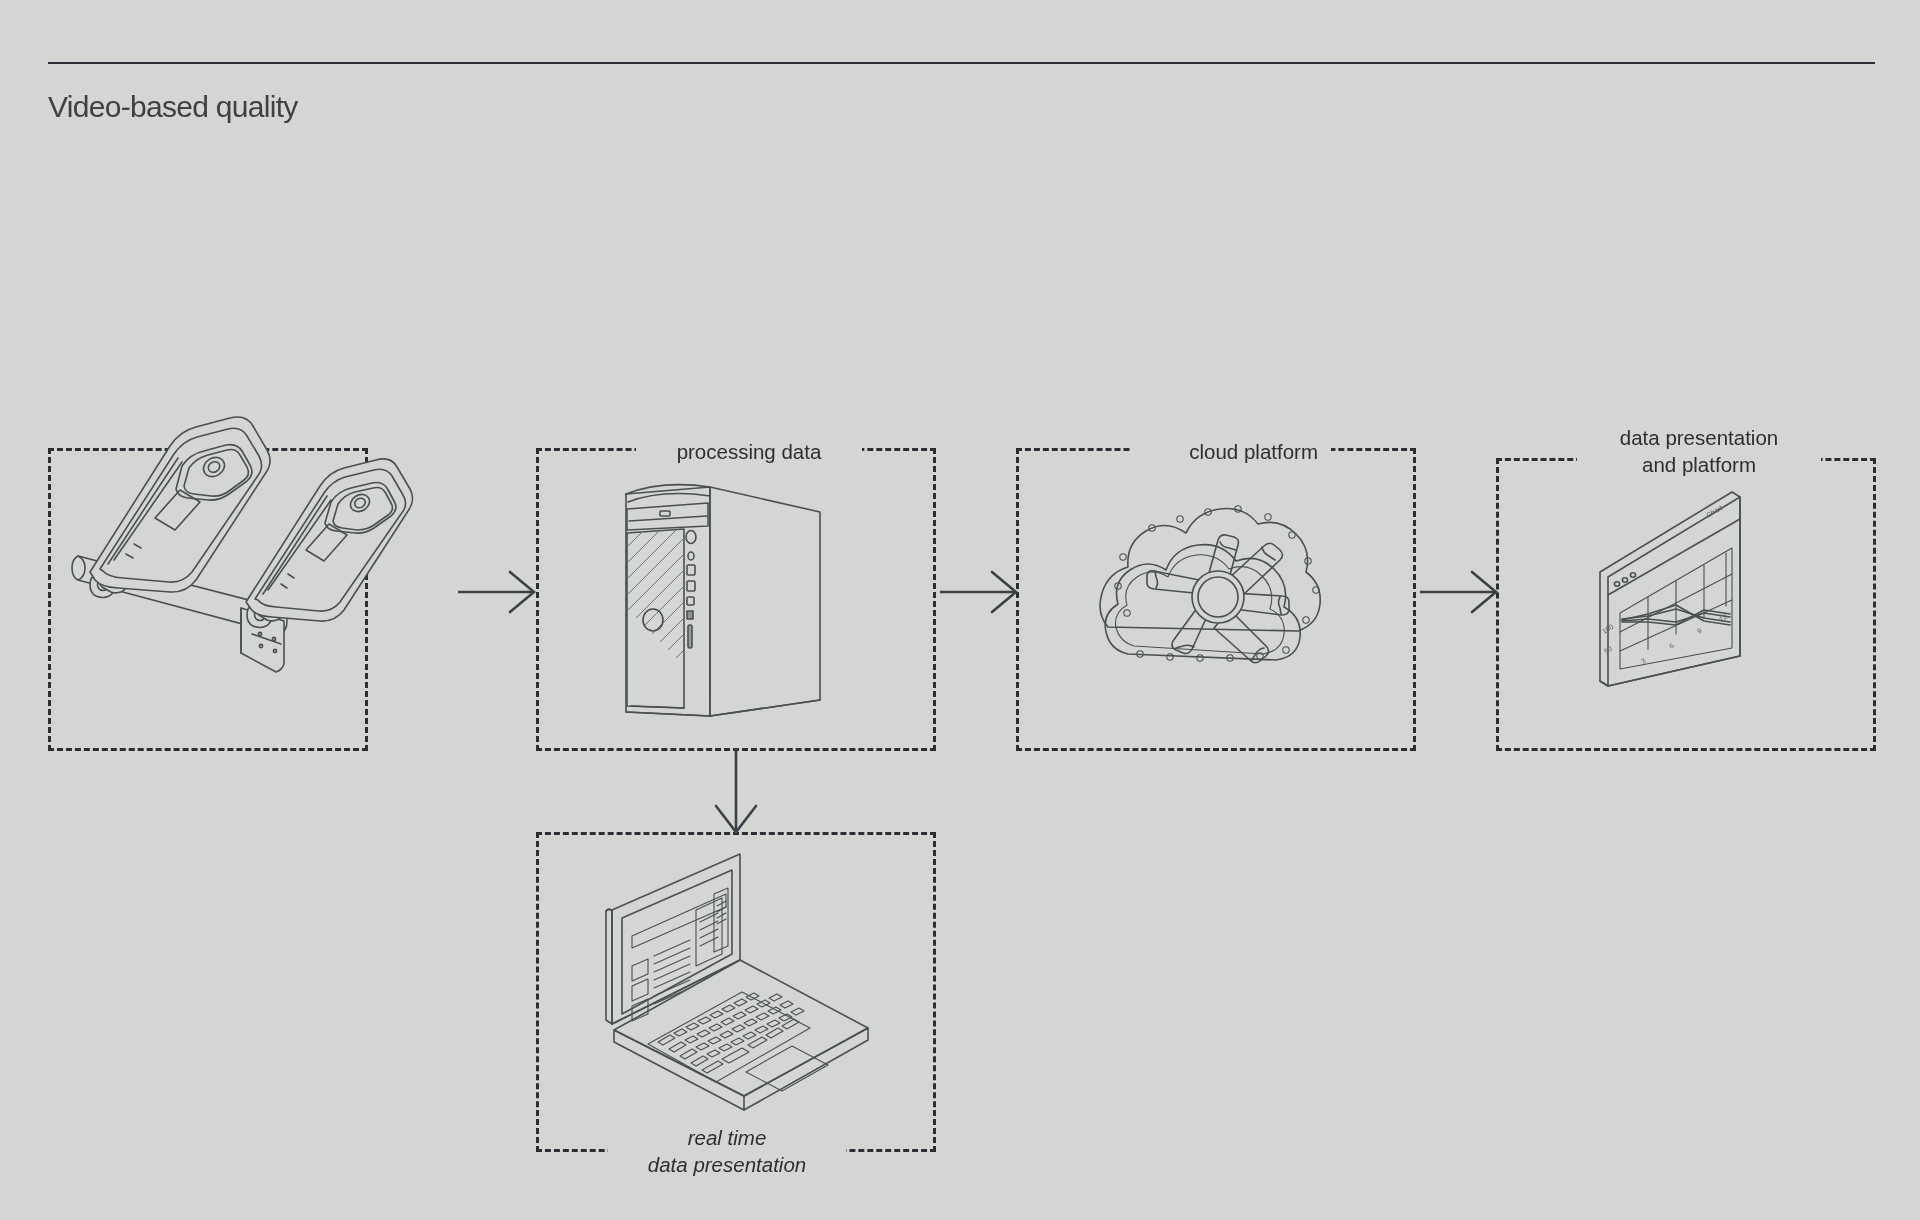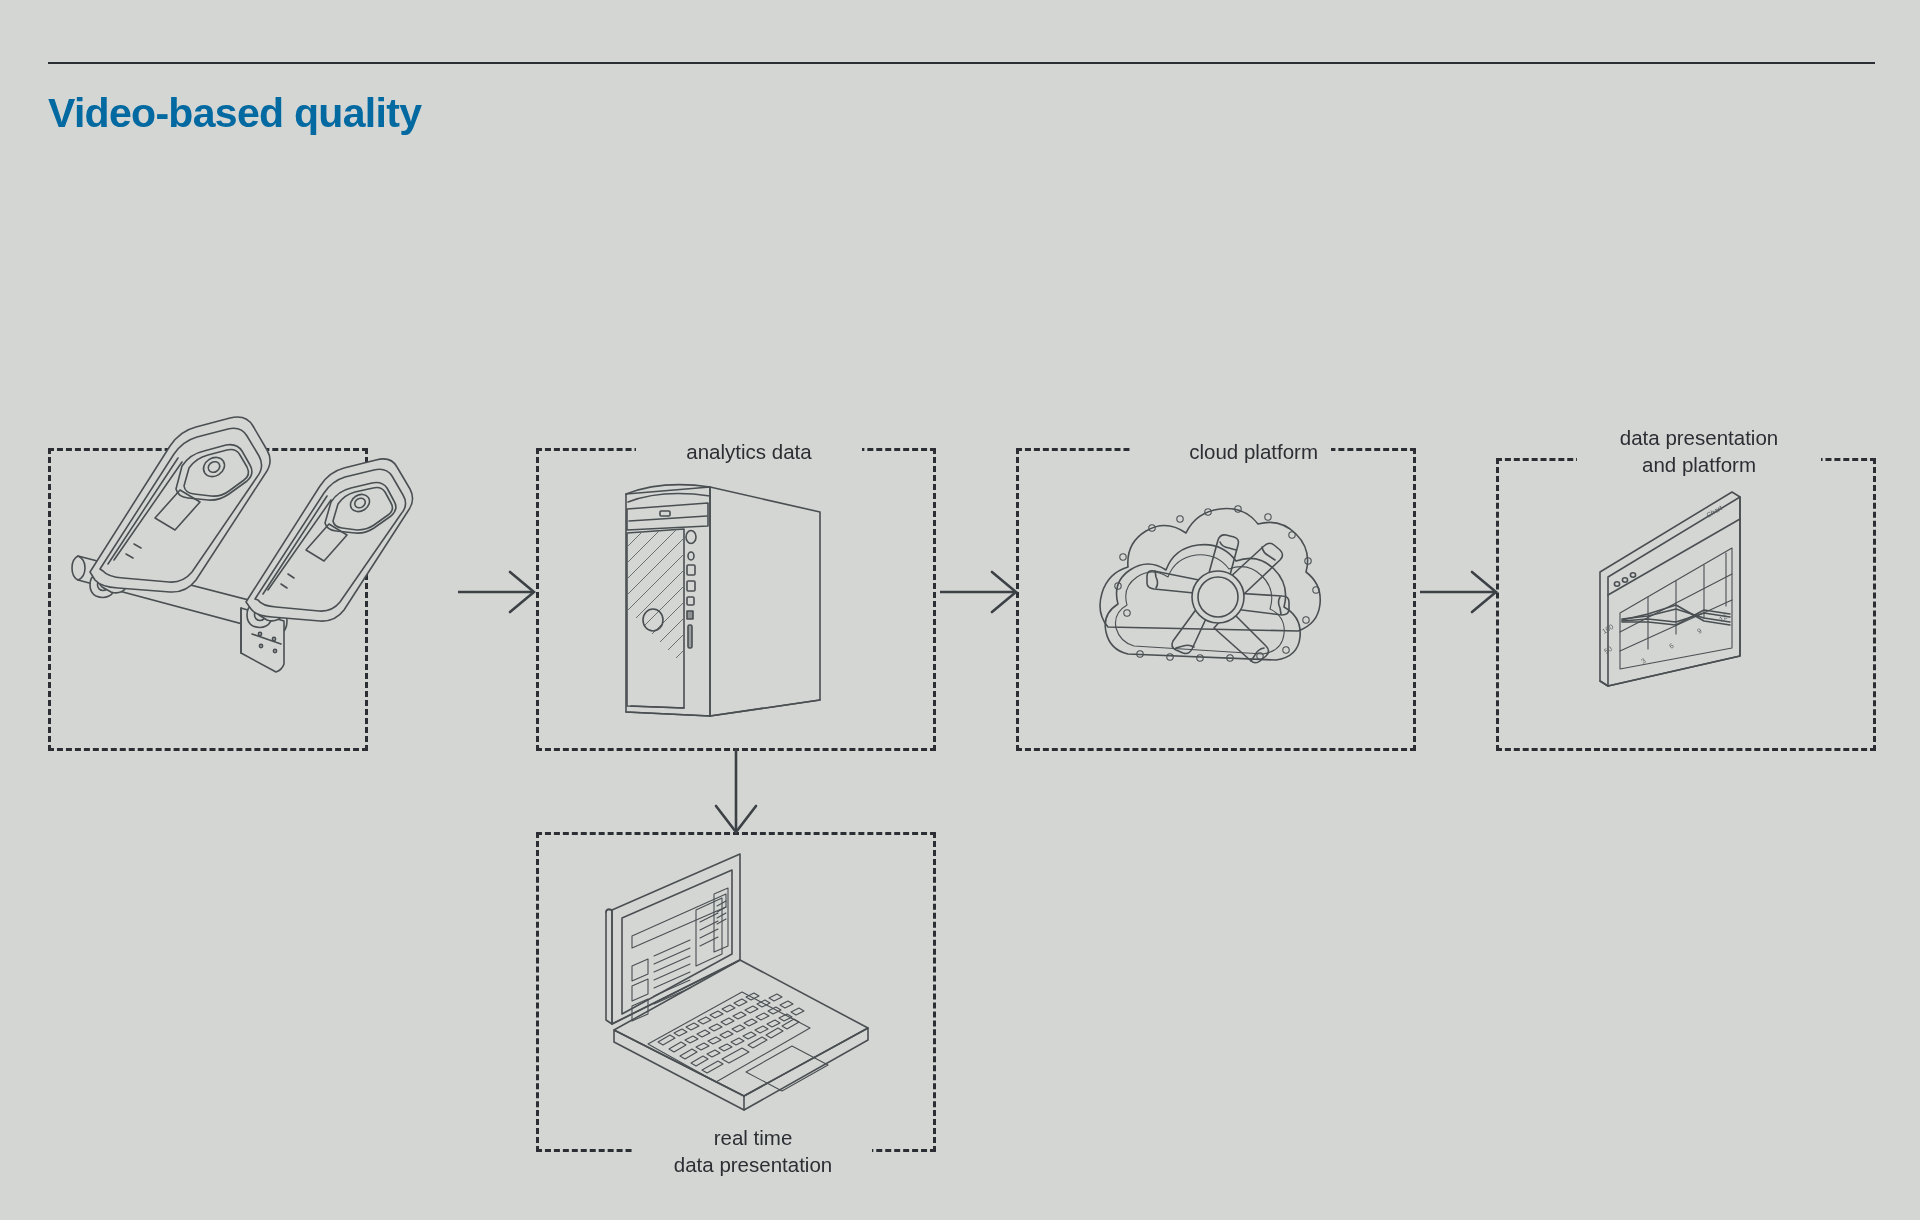--- a/index.html
+++ b/index.html
@@ -14,22 +14,22 @@
   }
   .stage{position:absolute;left:0;top:0;width:1920px;height:1220px;}
 
   
   .top-rule{
     position:absolute;left:48px;top:62px;width:1827px;height:0;
     border-top:2.5px solid #2b2f33;
   }
   .title{
     position:absolute;left:48px;top:90px;width:900px;
-    font-size:41px;font-weight:bold;line-height:1.13;
-    letter-spacing:-0.7px;color:#0369a1;
+    font-size:30px;font-weight:normal;line-height:1.13;
+    letter-spacing:-0.7px;color:#404040;
   }
   .title .l2{display:block;}
 
   
   .box{
     position:absolute;
     border:3px dashed #2b2f33;
     box-sizing:border-box;
   }
   
@@ -155,21 +155,21 @@
 
   <div class="arrow" style="left:458px;top:570px;width:82px;height:44px;">
     <svg width="82" height="44" viewBox="0 0 82 44">
       <path d="M0 22 L74 22" stroke="#3c4145" stroke-width="2.6" fill="none"></path>
       <path d="M52 2 L76 22 L52 42" stroke="#3c4145" stroke-width="2.6" fill="none" stroke-linecap="round" stroke-linejoin="miter"></path>
     </svg>
   </div>
 
   <div class="box" style="left:536px;top:448px;width:400px;height:303px;"></div>
   <div class="box-label" style="left:636px;top:438px;width:200px;">
-    <span>analytics data</span>
+    <span>processing data</span>
   </div>
 
   <div style="position:absolute;left:596px;top:478px;width:280px;height:250px;z-index:3;">
     <svg width="280" height="250" viewBox="0 0 280 250">
 
       <path class="ln" d="M114 9 L224 34 L224 222 L114 238 Z" fill="#d4d6d4"></path>
 
       <path class="ln" d="M30 16 L114 9 L114 238 L30 234 Z" fill="#d4d6d4"></path>
 
       <path class="ln" d="M30 16 q36 -14 84 -7"></path>
@@ -372,21 +372,21 @@
   </div>
 
   <div class="arrow" style="left:714px;top:748px;width:44px;height:88px;">
     <svg width="44" height="88" viewBox="0 0 44 88">
       <path d="M22 0 L22 82" stroke="#3c4145" stroke-width="2.6" fill="none"></path>
       <path d="M2 58 L22 84 L42 58" stroke="#3c4145" stroke-width="2.6" fill="none" stroke-linecap="round" stroke-linejoin="miter"></path>
     </svg>
   </div>
 
   <div class="box" style="left:536px;top:832px;width:400px;height:320px;"></div>
-  <div class="box-label" style="left:634px;top:1124px;width:212px;">
+  <div class="box-label" style="left:608px;top:1124px;width:212px;font-style:italic;">
     <span>real time</span>
     <span class="l2">data presentation</span>
   </div>
 
   <div style="position:absolute;left:596px;top:862px;width:290px;height:250px;z-index:3;">
     <svg width="290" height="250" viewBox="0 0 290 250">
 
       <path class="ln" fill="#d4d6d4" d="M18 168 L144 98 L272 166 L148 234 Z"></path>
 
       <path class="ln" fill="#d4d6d4" d="M18 168 L18 180 L148 248 L272 178 L272 166 L148 234 Z"></path>

